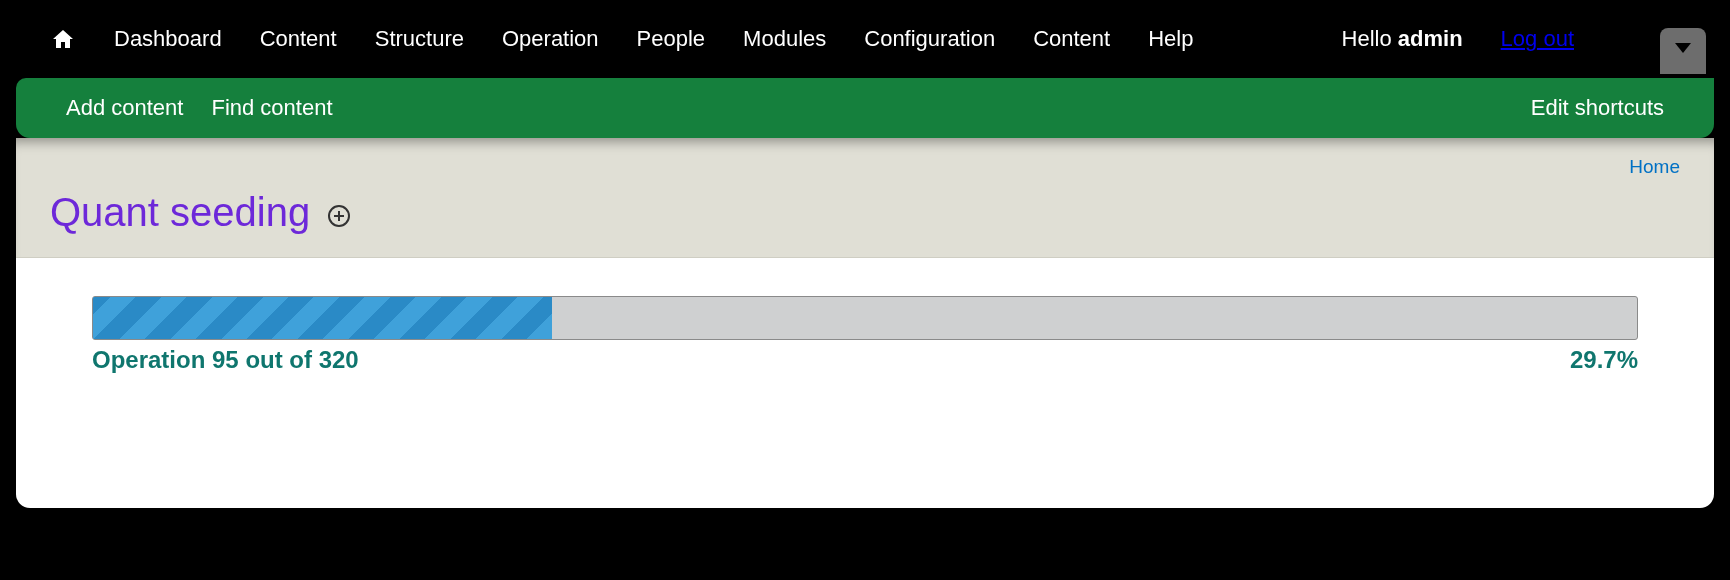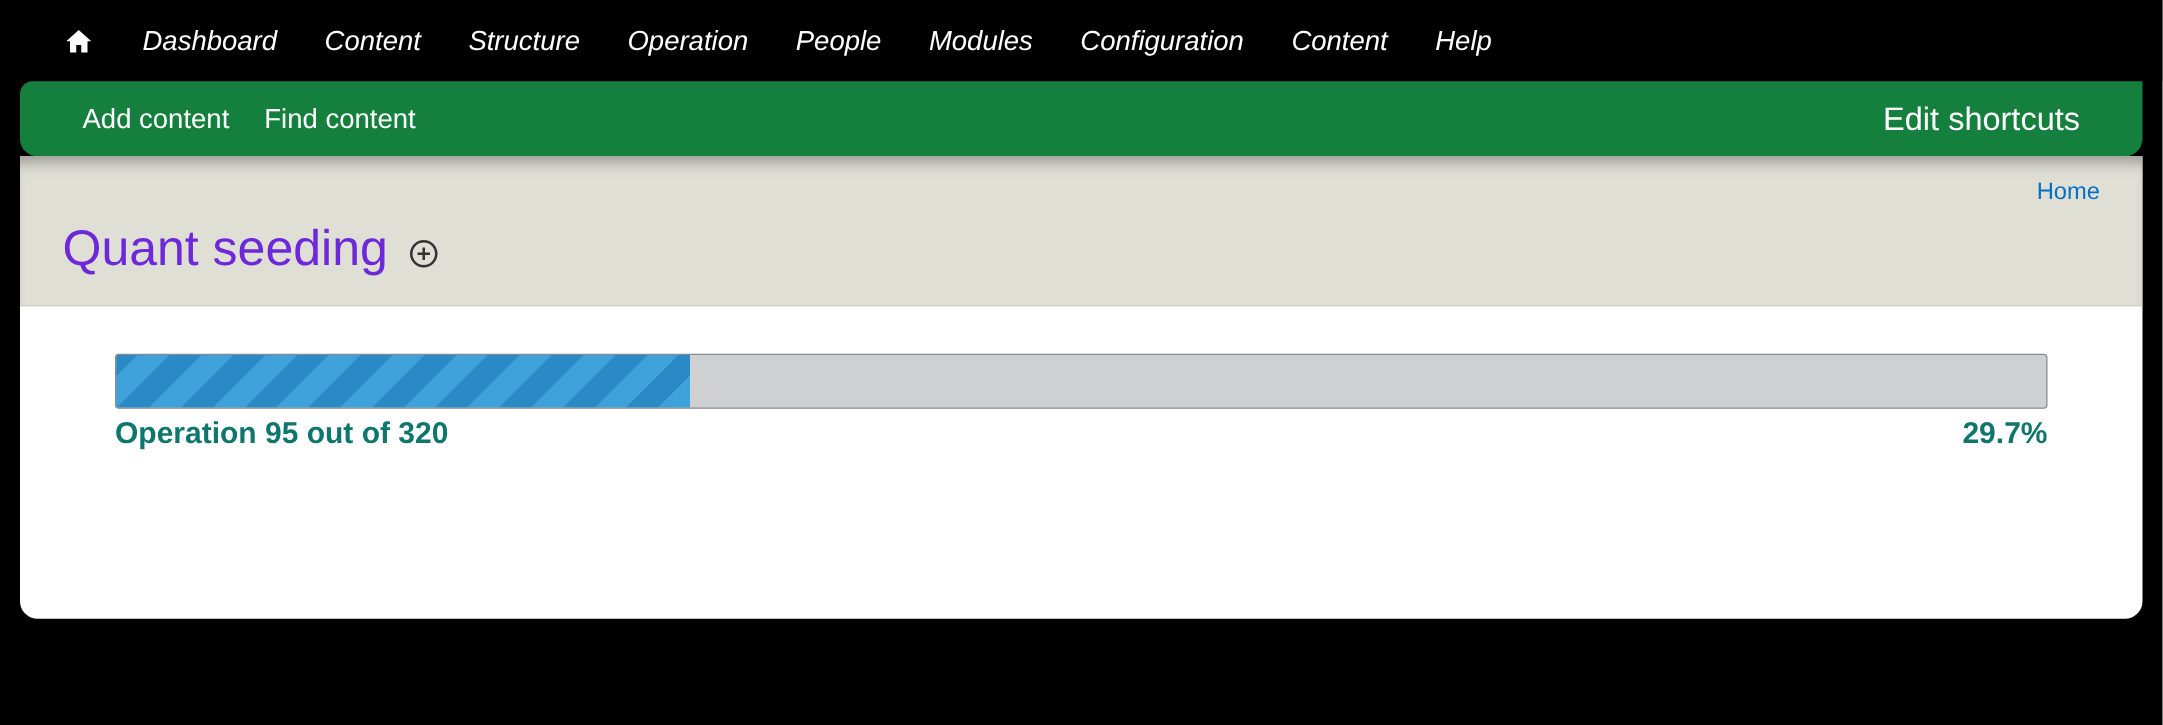--- a/index.html
+++ b/index.html
@@ -7,26 +7,25 @@
       background: #000;
       font-family: "Lucida Grande", "Helvetica Neue", Helvetica, Arial, sans-serif;
       width: 1730px;
       height: 580px;
       overflow: hidden;
     }
 
     
     .toolbar {
       background: #000;
-      height: 65px;
+      height: 78px;
       display: flex;
       align-items: center;
       padding: 0 24px 0 50px;
       color: #fff;
-      font-style: italic;
     }
     .toolbar .home-icon {
       width: 26px;
       height: 26px;
       margin-right: 38px;
       display: flex;
       align-items: center;
       justify-content: center;
     }
     .toolbar .nav-links {
@@ -83,21 +82,21 @@
       border-top-right-radius: 0;
       margin: 0 16px;
     }
     .shortcut-bar .left {
       display: flex;
       gap: 28px;
       font-size: 22px;
     }
     .shortcut-bar .left a { color: #fff; text-decoration: none; }
     .shortcut-bar .spacer { flex: 1; }
-    .shortcut-bar .right a { color: #fff; text-decoration: none; font-size: 26px; }
+    .shortcut-bar .right a { color: #fff; text-decoration: none; font-size: 22px; }
 
     
     .page {
       margin: 0 16px;
       background: #fff;
       border-radius: 0 0 14px 14px;
       min-height: 370px;
       overflow: hidden;
     }
 
@@ -189,20 +188,27 @@
     <a href="#">Dashboard</a>
     <a href="#">Content</a>
     <a href="#">Structure</a>
     <a href="#">Operation</a>
     <a href="#">People</a>
     <a href="#">Modules</a>
     <a href="#">Configuration</a>
     <a href="#">Content</a>
     <a href="#">Help</a>
   </div>
+  <div class="user-area">
+    <span class="greeting"><span>Hello </span><span class="username">admin</span></span>
+    <a href="#">Log out</a>
+    <div class="dropdown-tab">
+      <div class="tri"></div>
+    </div>
+  </div>
 </div>
 
 <div class="shortcut-bar">
   <div class="left">
     <a href="#">Add content</a>
     <a href="#">Find content</a>
   </div>
   <div class="spacer"></div>
   <div class="right">
     <a href="#">Edit shortcuts</a>

